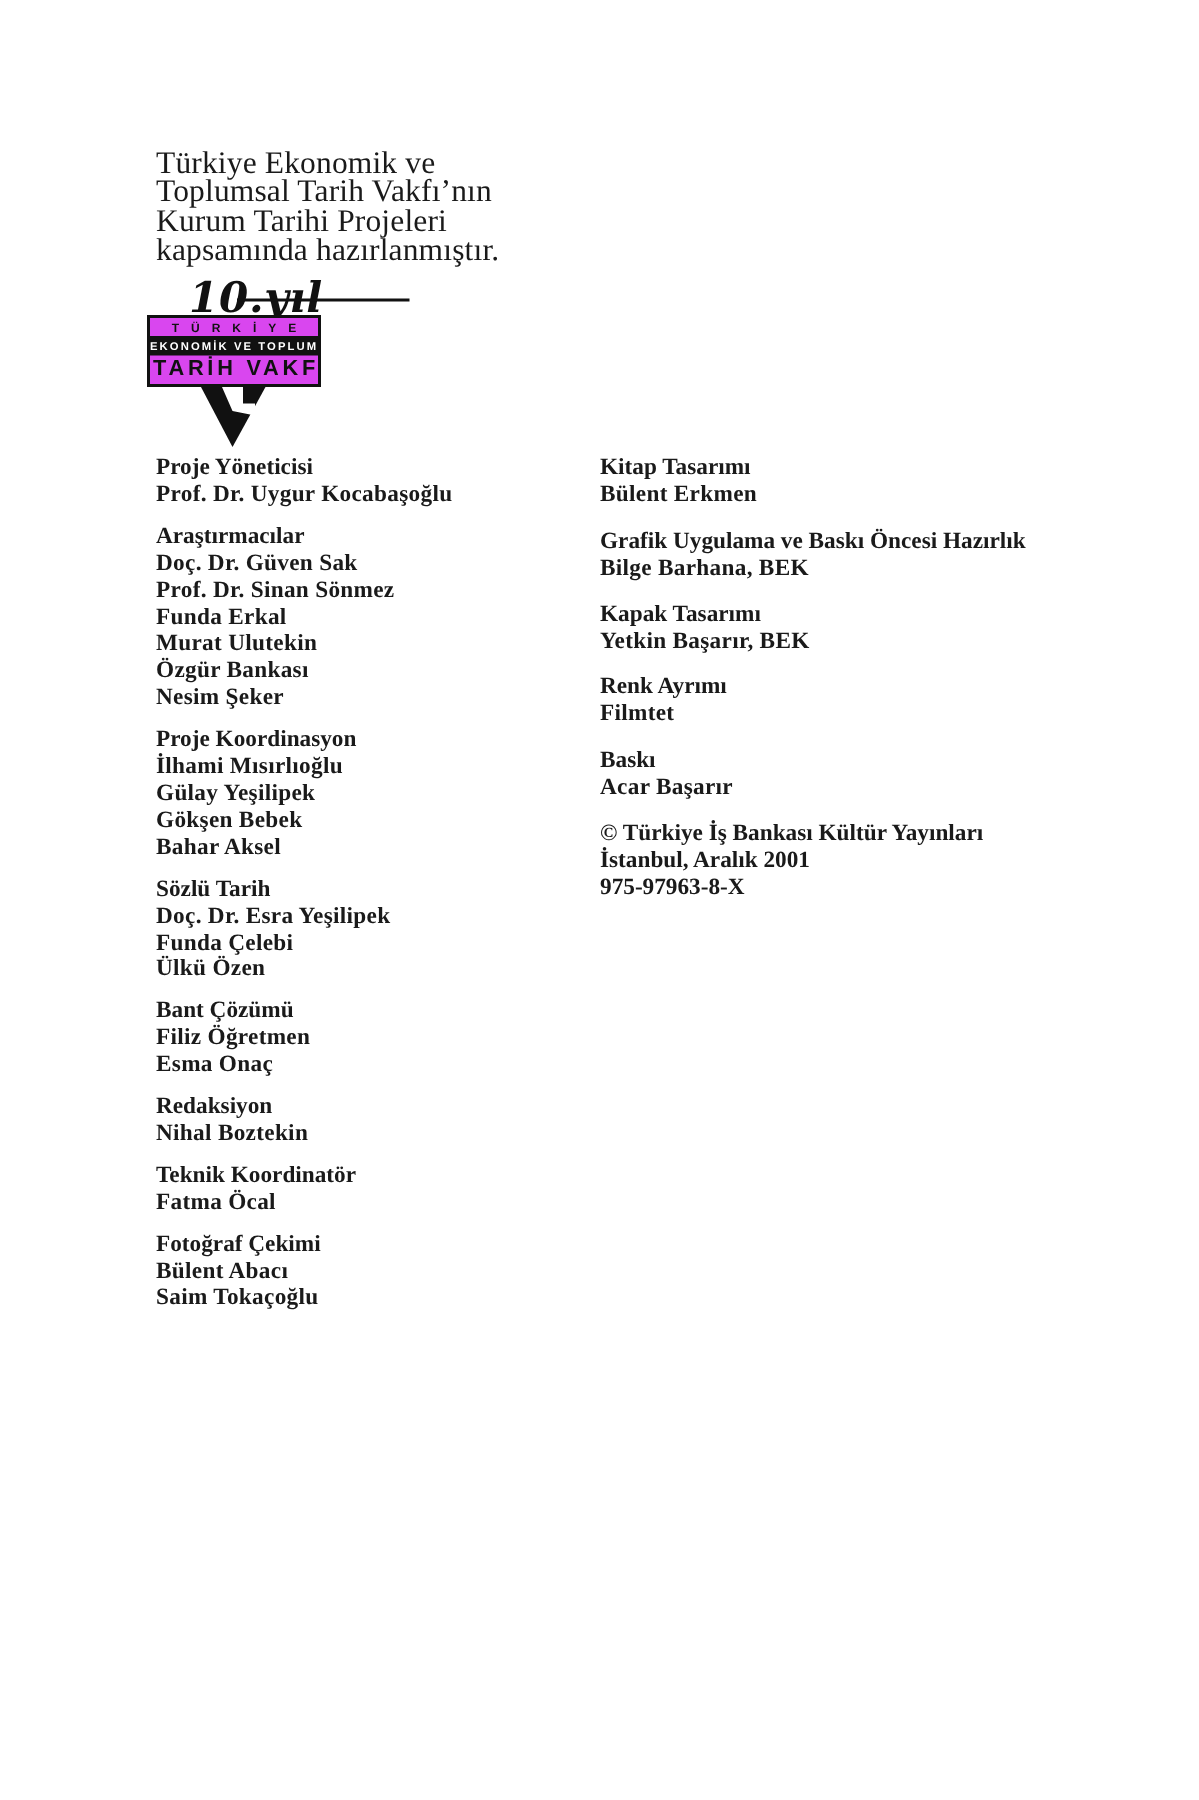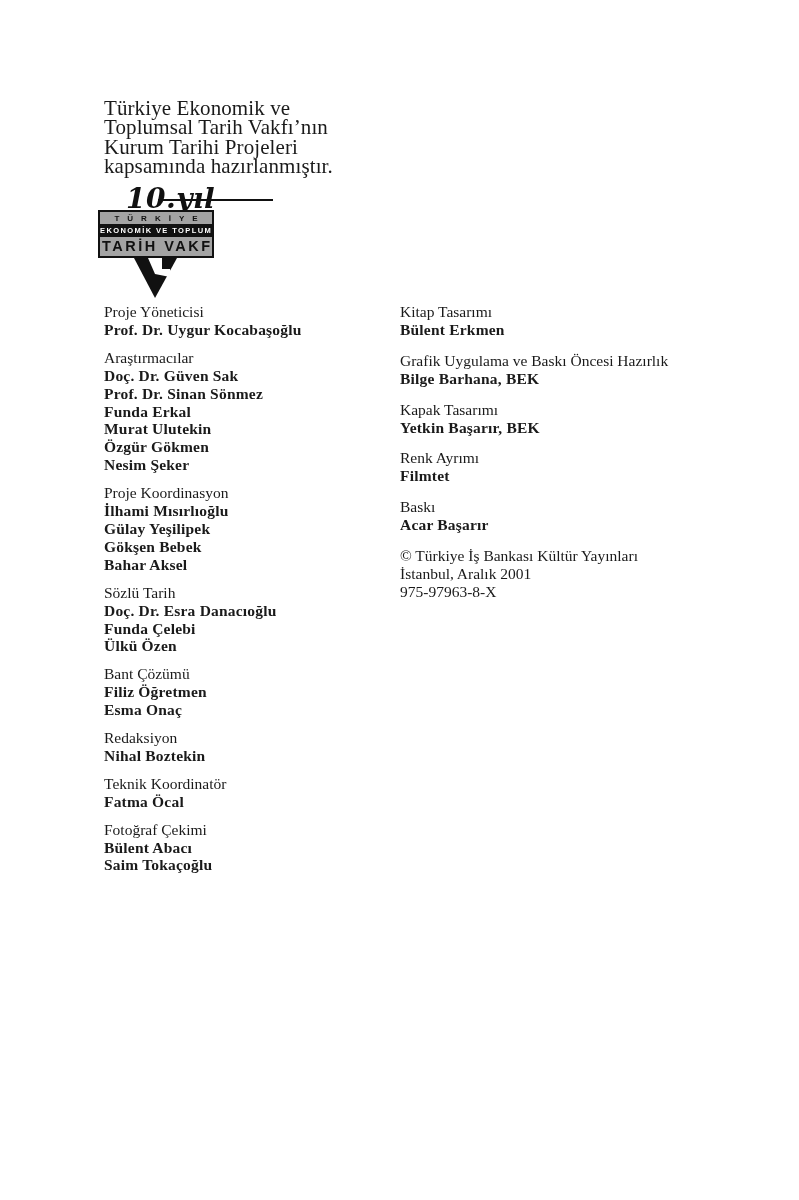--- a/index.html
+++ b/index.html
@@ -28,21 +28,21 @@
     font-style: italic; font-weight: bold;
     font-size: 28px; line-height: 1; color: #111;
     letter-spacing: 0.5px;
   }
   .logo-rule {
     position: absolute; left: 60px; top: 11px;
     width: 115px; height: 2px; background: #111;
   }
   .logo-box {
     position: absolute; left: 0; top: 22px; width: 112px;
-    border: 2px solid #111; background: #a3a3a3;
+    border: 2px solid #111; background: #d946ef;
     font-family: "Liberation Sans", sans-serif; color: #111;
     text-align: center;
   }
   .logo-box .row1 {
     font-size: 8px; font-weight: bold;
     letter-spacing: 8px; text-indent: 8px;
     padding: 2px 0 1px 0; white-space: nowrap; overflow: hidden;
   }
   .logo-box .row2 {
     background: #111; color: #fff;
@@ -54,21 +54,21 @@
     text-indent: 2px; padding: 1px 0 2px 0; white-space: nowrap; overflow: hidden;
   }
   .logo-v { position: absolute; left: 36px; top: 69px; }
 
   
   .col { position: absolute; top: 303px; font-size: 15.5px; }
   .col-left  { left: 104px; width: 285px; }
   .col-right { left: 400px; width: 350px; }
   .group { margin-bottom: 10px; }
   .col-right .group { margin-bottom: 13px; }
-  .group div { line-height: 17.9px; }
+  .group div { line-height: 17.9px; font-weight: bold; }
   .label { font-weight: normal; }
   .name  { font-weight: bold; letter-spacing: 0.2px; }
   .copyright div { line-height: 17.9px; }
 </style>
 </head>
 <body>
 
 <div class="page">
 
   <div class="intro">
@@ -96,33 +96,33 @@
     <div class="group">
       <div class="label">Proje Yöneticisi</div>
       <div class="name">Prof. Dr. Uygur Kocabaşoğlu</div>
     </div>
     <div class="group">
       <div class="label">Araştırmacılar</div>
       <div class="name">Doç. Dr. Güven Sak</div>
       <div class="name">Prof. Dr. Sinan Sönmez</div>
       <div class="name">Funda Erkal</div>
       <div class="name">Murat Ulutekin</div>
-      <div class="name">Özgür Gökmen</div>
+      <div class="name">Özgür Bankası</div>
       <div class="name">Nesim Şeker</div>
     </div>
     <div class="group">
       <div class="label">Proje Koordinasyon</div>
       <div class="name">İlhami Mısırlıoğlu</div>
       <div class="name">Gülay Yeşilipek</div>
       <div class="name">Gökşen Bebek</div>
       <div class="name">Bahar Aksel</div>
     </div>
     <div class="group">
       <div class="label">Sözlü Tarih</div>
-      <div class="name">Doç. Dr. Esra Danacıoğlu</div>
+      <div class="name">Doç. Dr. Esra Yeşilipek</div>
       <div class="name">Funda Çelebi</div>
       <div class="name">Ülkü Özen</div>
     </div>
     <div class="group">
       <div class="label">Bant Çözümü</div>
       <div class="name">Filiz Öğretmen</div>
       <div class="name">Esma Onaç</div>
     </div>
     <div class="group">
       <div class="label">Redaksiyon</div>

